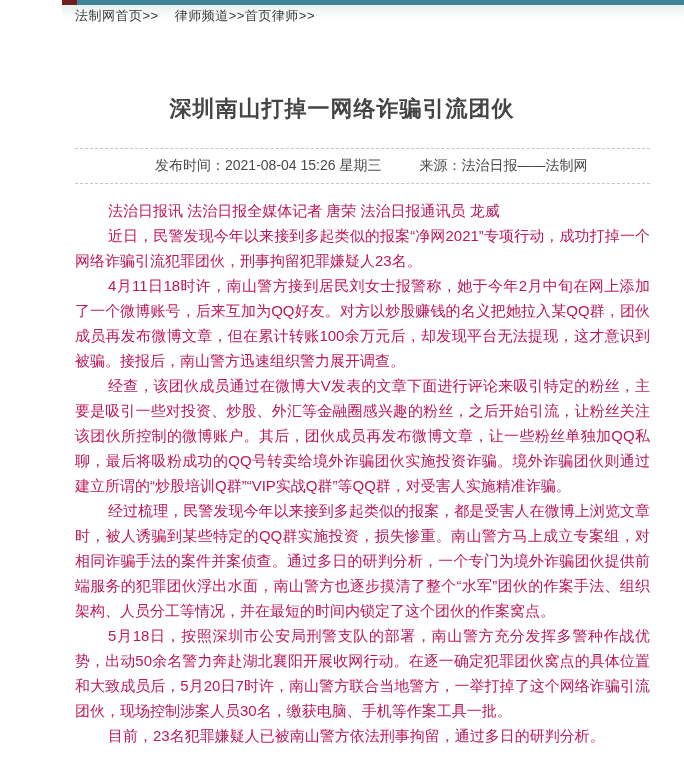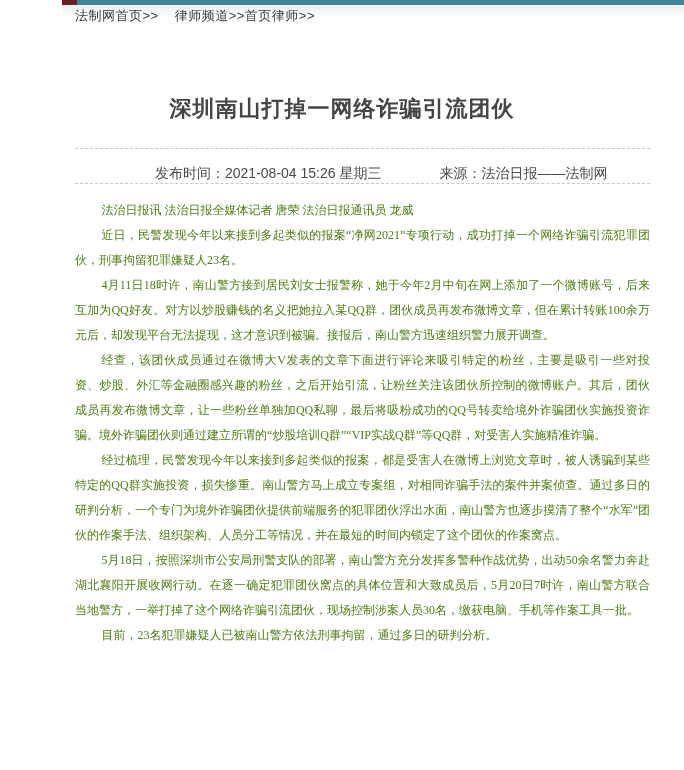--- a/index.html
+++ b/index.html
@@ -38,33 +38,32 @@
     text-align: center;
     font-size: 22px; font-weight: bold; color: #454545;
     letter-spacing: 1px;
     margin-top: 16px;
   }
 
   .meta {
     position: absolute; left: 75px; top: 148px; width: 575px; height: 36px;
     border-top: 1px dashed #c6c6c6;
     border-bottom: 1px dashed #c6c6c6;
-    display: flex; align-items: flex-end;
+    display: flex; align-items: center;
     padding-left: 80px;
     font-size: 14px; color: #4a4a4a;
     white-space: nowrap;
-    gap: 20px;
   }
   .meta .meta-item { margin-right: 38px; }
   .meta .meta-item:last-child { margin-right: 4px; }
 
   .article {
     position: absolute; left: 75px; top: 198px; width: 575px;
-    font-family: Liberation Serif, serif;
-    font-size: 12px; line-height: 25px; color: #4d7c0f;
+    font-family: Liberation Sans, sans-serif;
+    font-size: 15px; line-height: 25px; color: #be185d;
     text-align: justify;
   }
   .article p { text-indent: 2.2em; margin: 0; }
 </style>
 </head>
 <body>
 
 <div class="page">
 
   <div class="teal-bar"></div>

